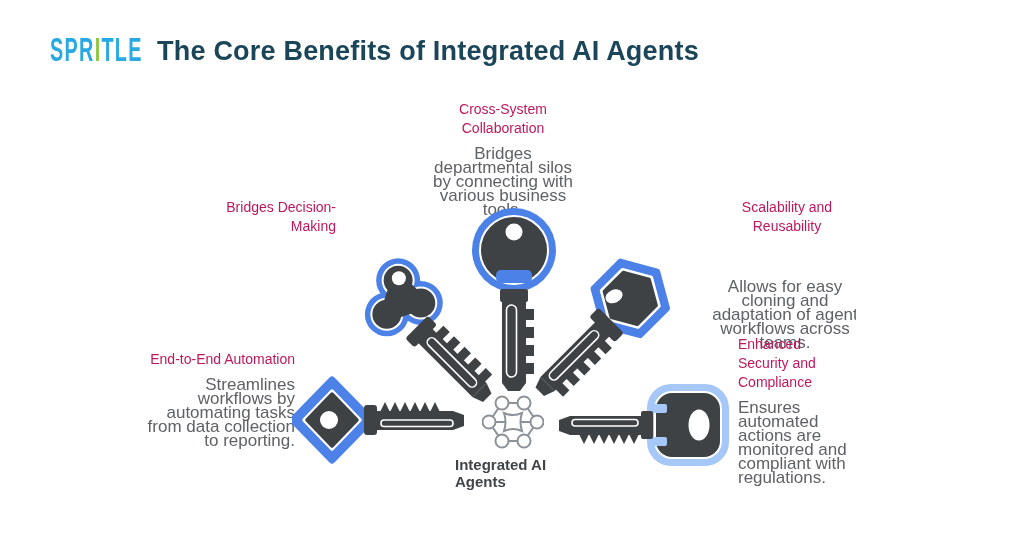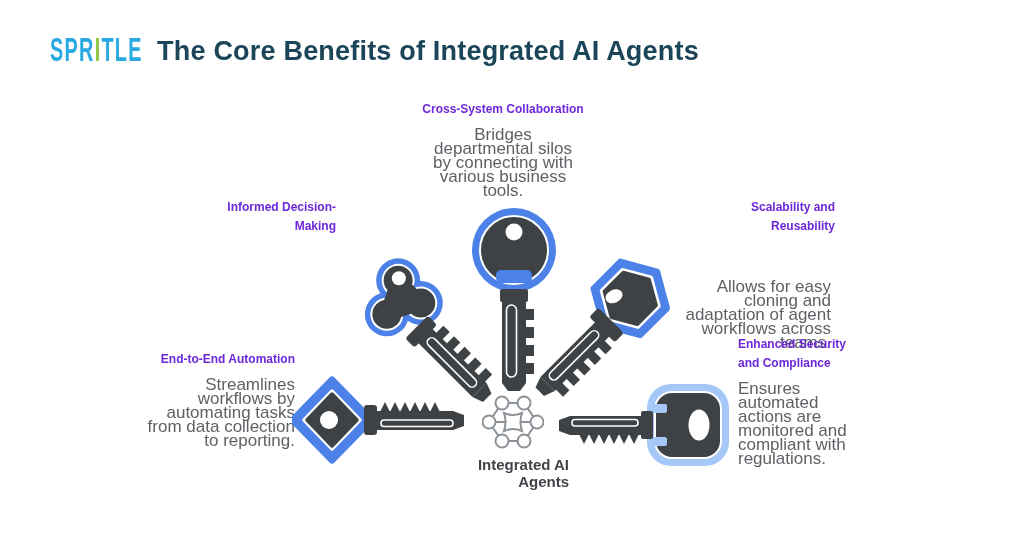--- a/index.html
+++ b/index.html
@@ -15,35 +15,35 @@
   }
   .logo .lb{color:#29A9E1;}
   .logo .lg{color:#8DC63F;}
   
   .title{
     position:absolute;left:0;right:0;top:36px;margin:0;text-align:center;
     font-size:27px;font-weight:700;color:#1B4659;letter-spacing:0.2px;
   }
   
   .benefit{position:absolute;}
-  .b-title{font-size:12px;line-height:19px;font-weight:700;color:#6d28d9;}
+  .b-title{font-size:14px;line-height:19px;font-weight:400;color:#be185d;}
   .b-desc{font-size:17px;line-height:14px;color:#5E6266;margin-top:9px;}
   .benefit.top{left:418px;top:100px;width:170px;text-align:center;}
   .benefit.top .b-desc{max-width:160px;margin-left:auto;margin-right:auto;}
   .benefit.ul{left:191px;top:198px;width:145px;text-align:right;}
   .benefit.ul .b-title{max-width:132px;margin-left:auto;}
-  .benefit.ur{left:685px;top:198px;width:150px;text-align:right;}
+  .benefit.ur{left:712px;top:198px;width:150px;text-align:center;}
   .benefit.ur .b-desc{max-width:146px;margin-top:44px;}
   .benefit.ll{left:145px;top:350px;width:150px;text-align:right;}
   .benefit.ll .b-title{max-width:145px;margin-left:auto;}
   .benefit.lr{left:738px;top:335px;width:135px;text-align:left;}
   .benefit.lr .b-title{max-width:115px;}
   
   .center-label{
-    position:absolute;left:455px;top:456px;width:114px;text-align:right;
+    position:absolute;left:455px;top:456px;width:114px;text-align:left;
     font-size:15px;line-height:17px;font-weight:700;color:#414448;
   }
   .hub{position:absolute;left:482px;top:395px;width:62px;height:54px;}
   
   .key{position:absolute;}
   .key svg{display:block;}
   .key1{left:470px;top:207px;width:88px;height:185px;}
   .key2{left:340px;top:294px;width:175px;height:88px;transform:rotate(45deg);}
   .key3{left:512px;top:288px;width:175px;height:88px;transform:scaleX(-1) rotate(45deg);}
   .key4{left:292px;top:376px;width:175px;height:88px;}
@@ -56,21 +56,21 @@
 
   <div class="logo"><span class="lb">SPR</span><span class="lg">I</span><span class="lb">TLE</span></div>
 
   <h1 class="title">The Core Benefits of Integrated AI Agents</h1>
 
   <div class="benefit top">
     <div class="b-title">Cross-System Collaboration</div>
     <div class="b-desc">Bridges departmental silos by connecting with various business tools.</div>
   </div>
   <div class="benefit ul">
-    <div class="b-title">Informed Decision-Making</div>
+    <div class="b-title">Bridges Decision-Making</div>
   </div>
   <div class="benefit ur">
     <div class="b-title">Scalability and Reusability</div>
     <div class="b-desc">Allows for easy cloning and adaptation of agent workflows across teams.</div>
   </div>
   <div class="benefit ll">
     <div class="b-title">End-to-End Automation</div>
     <div class="b-desc">Streamlines workflows by automating tasks from data collection to reporting.</div>
   </div>
   <div class="benefit lr">

